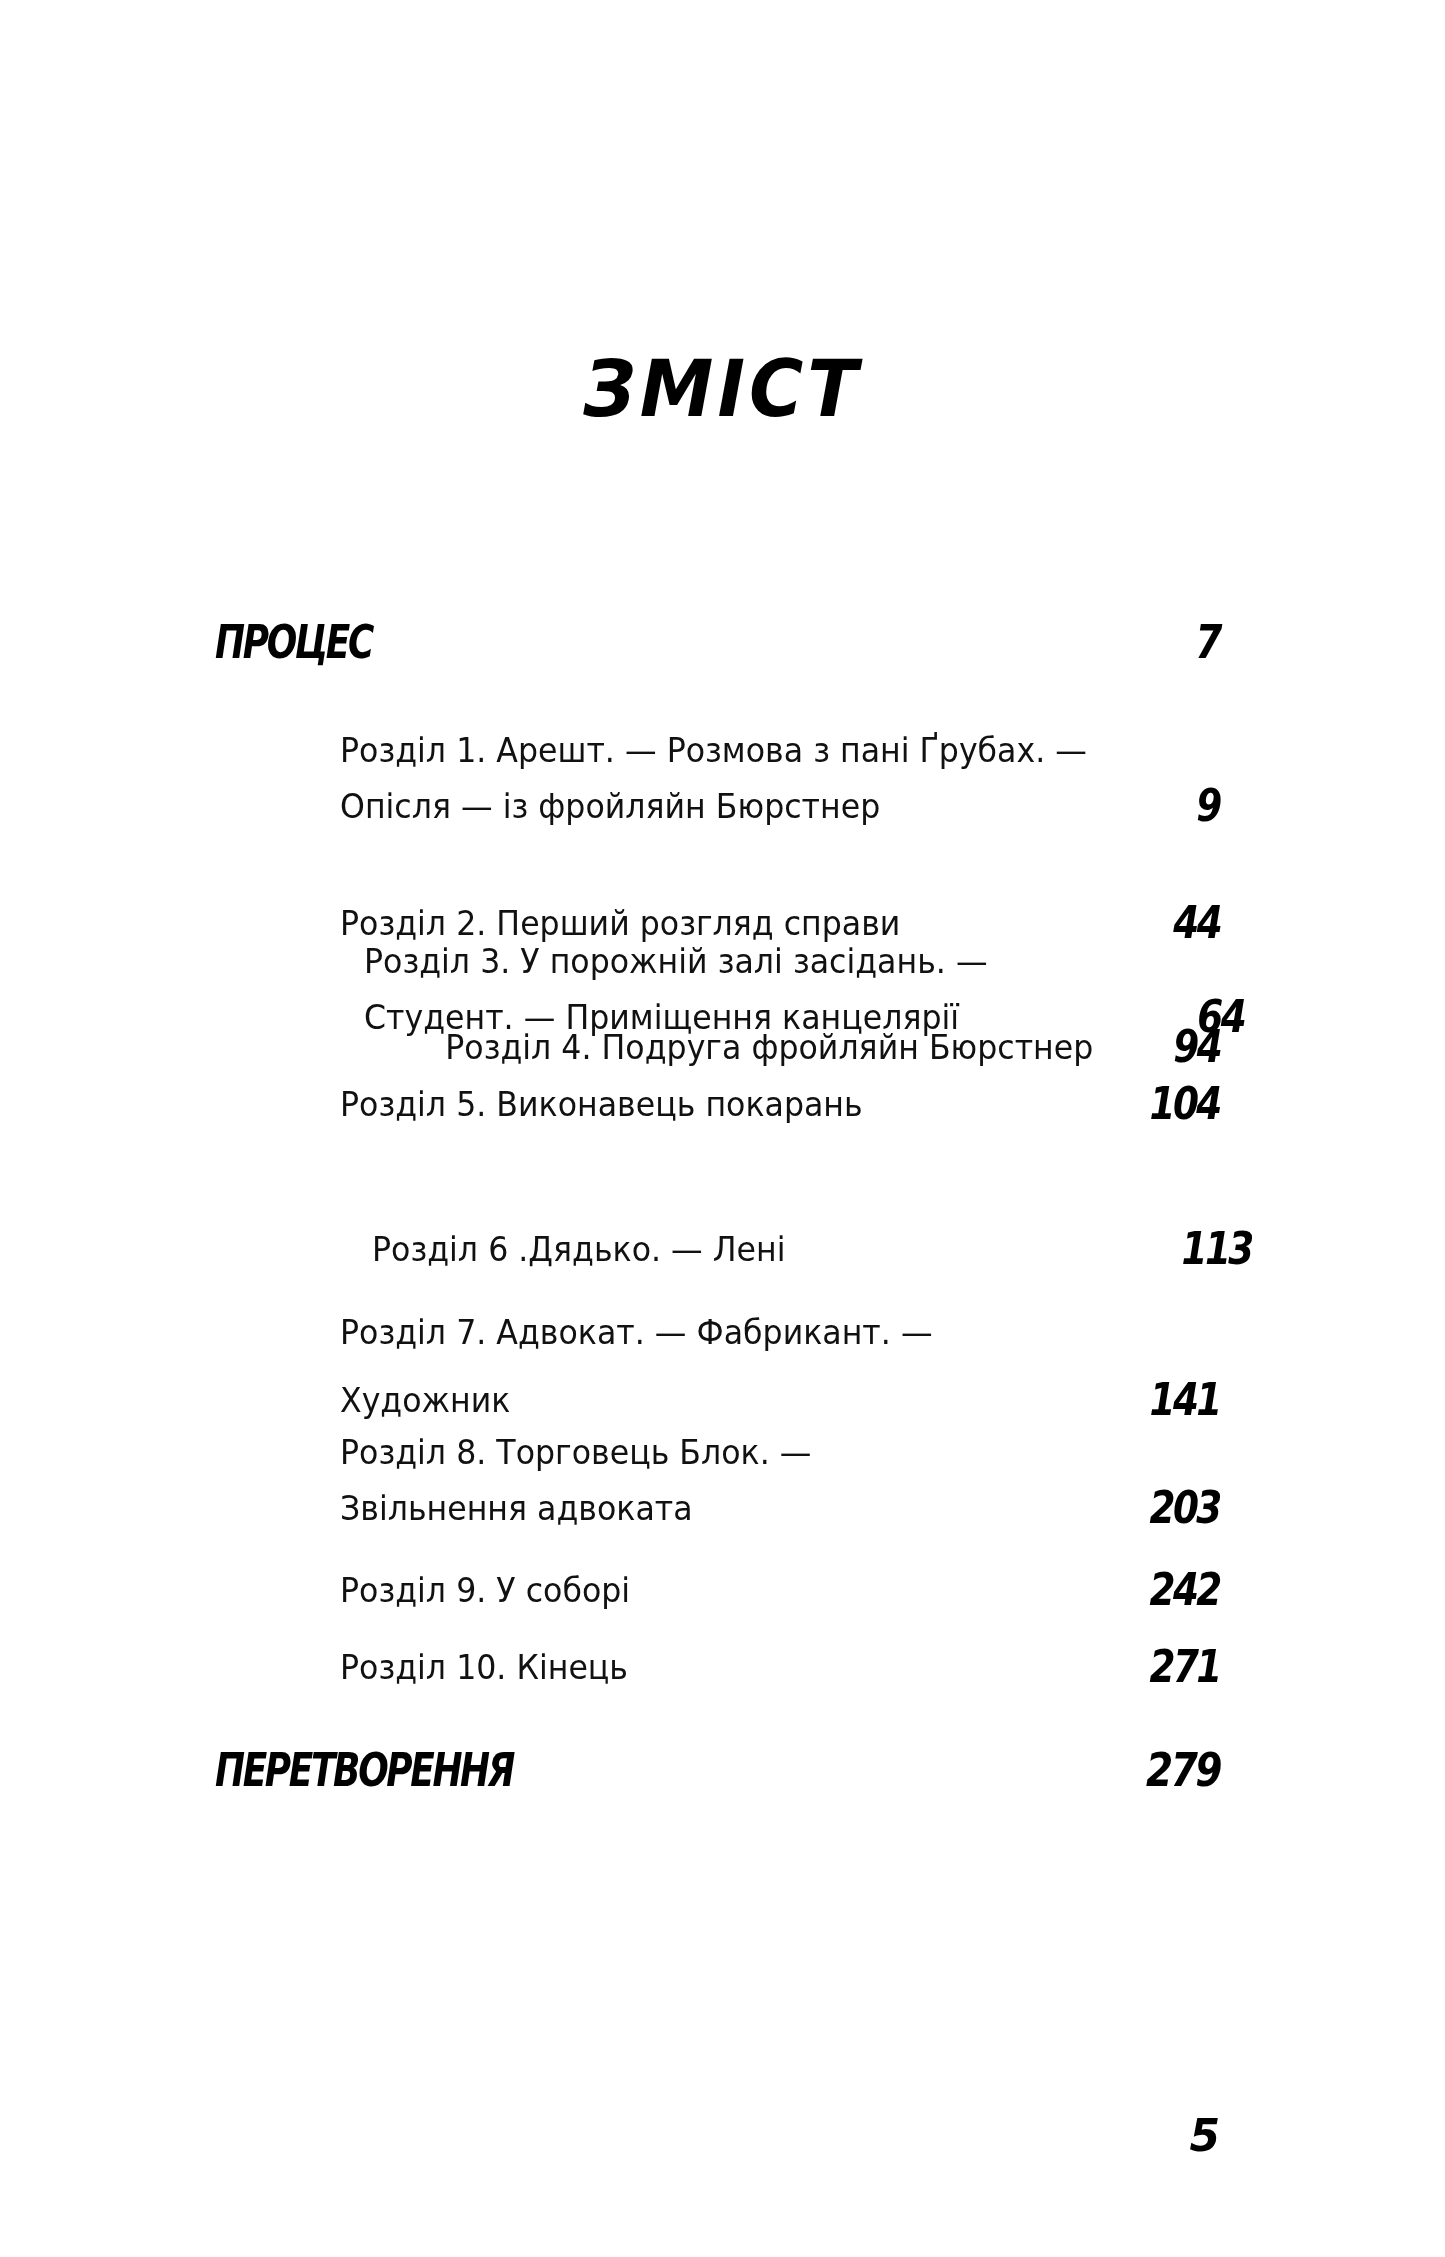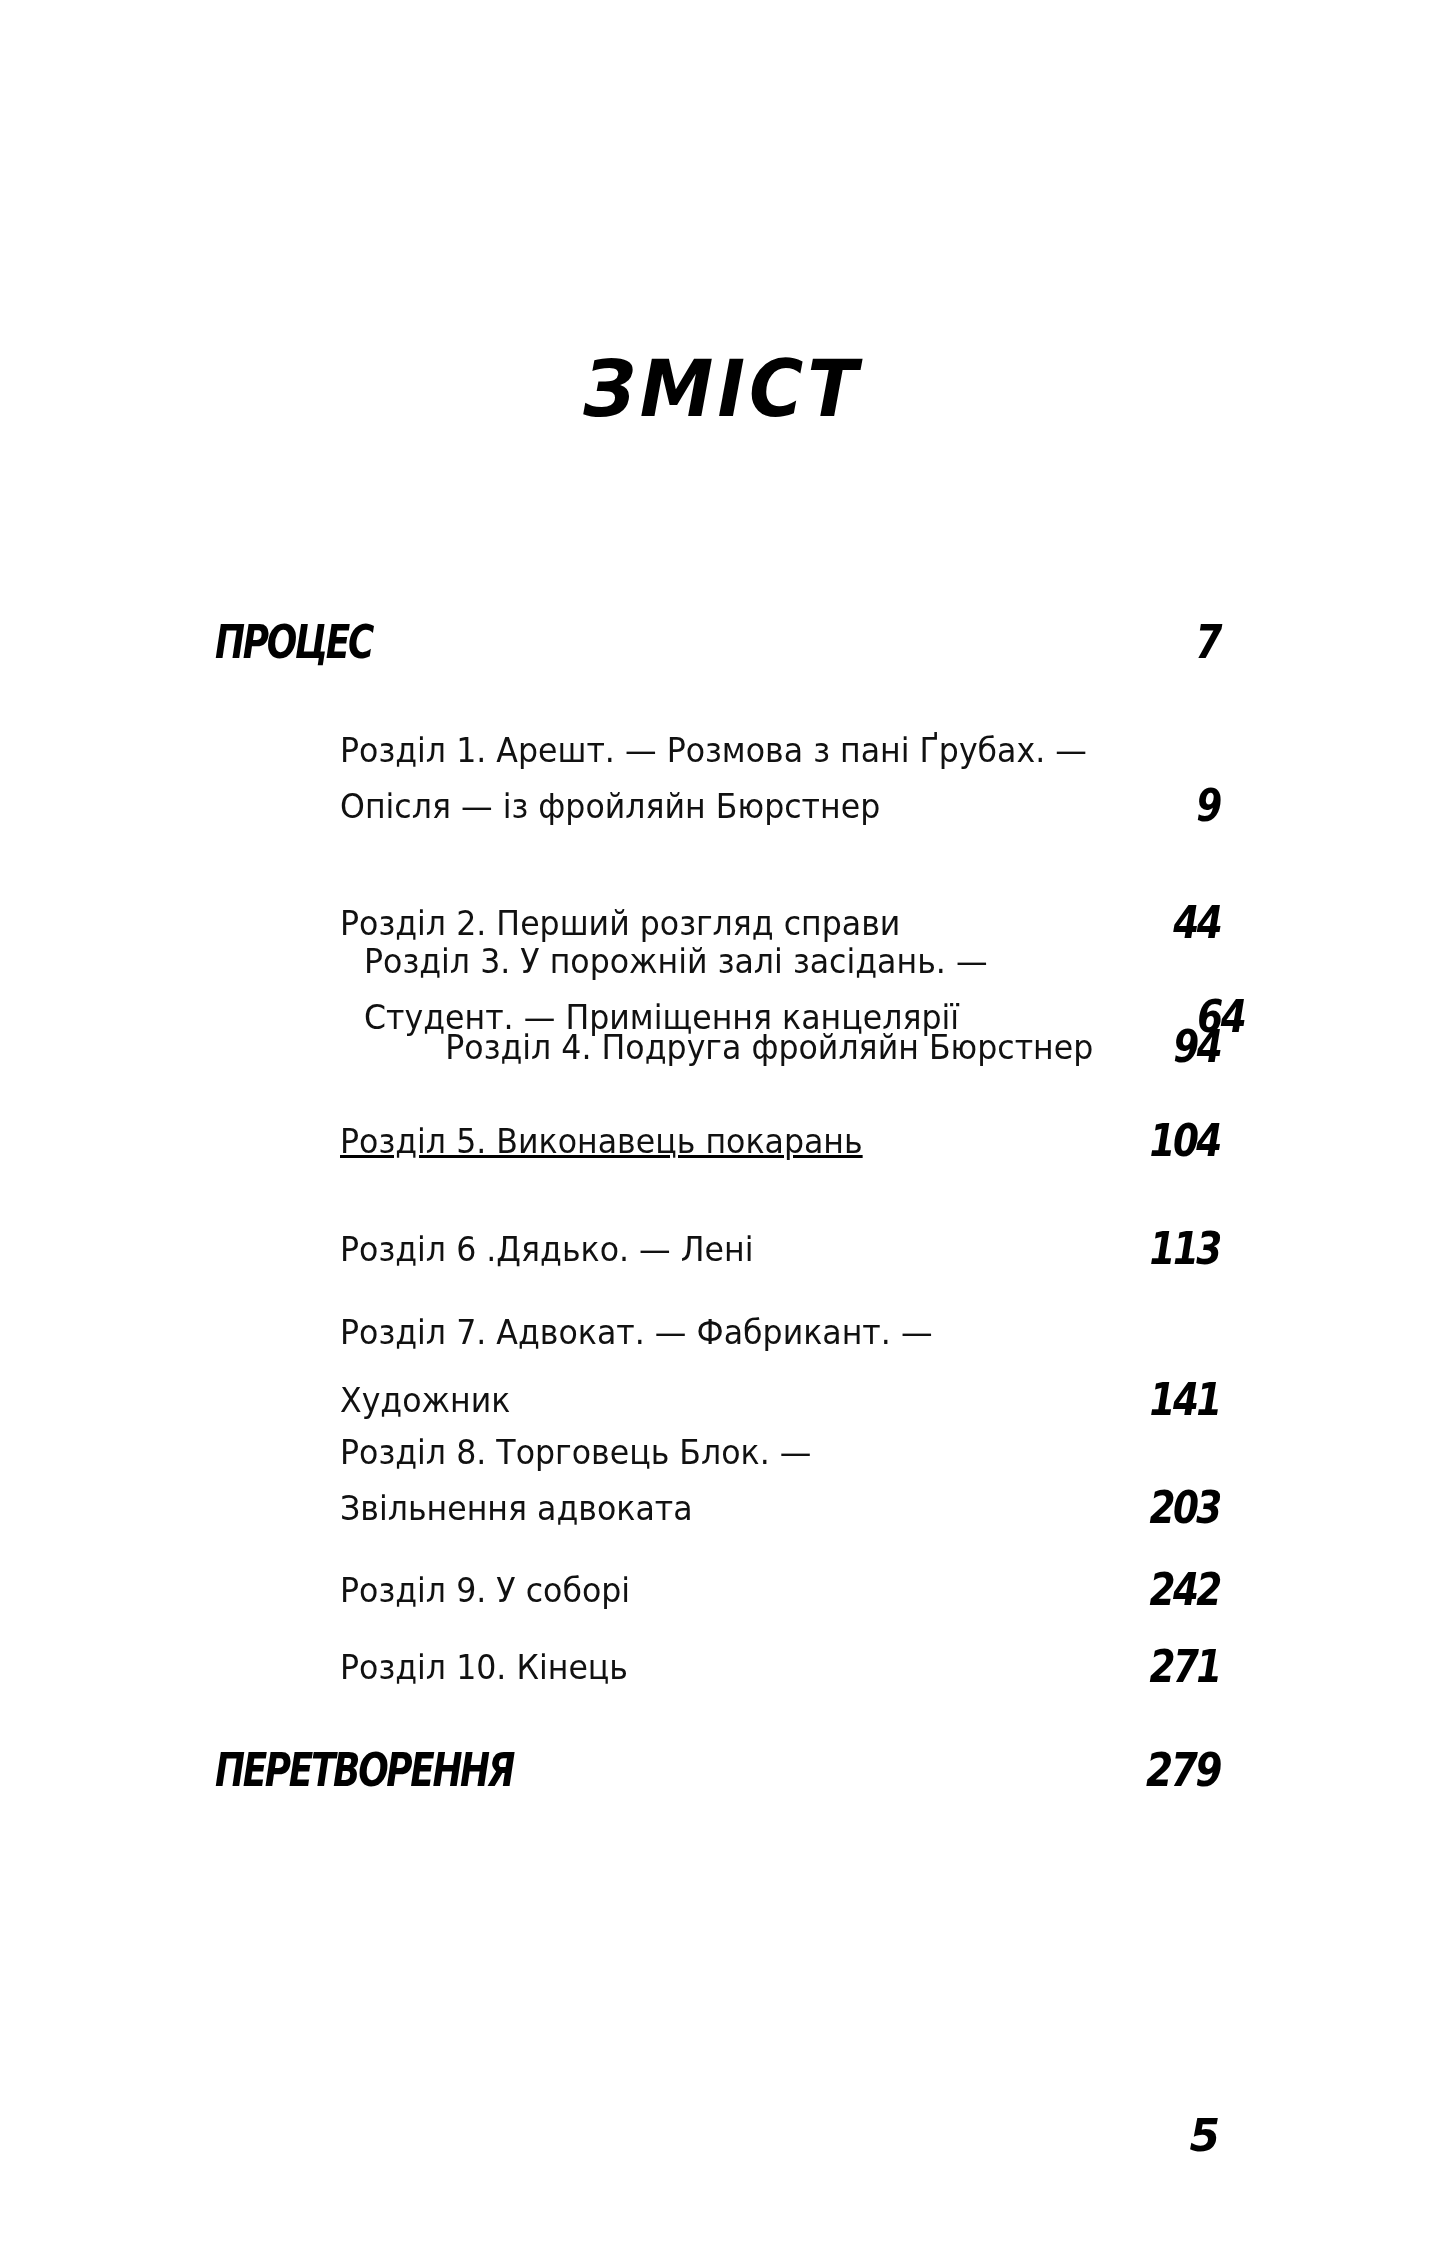--- a/index.html
+++ b/index.html
@@ -128,26 +128,26 @@
   <div class="chapter-title">Розділ 3. У порожній залі засідань. —
 Студент. — Приміщення канцелярії</div>
   <span class="chapter-page">64</span>
 </div>
 
 <div class="chapter" style="top: 1019px; text-align: right;">
   <div class="chapter-title">Розділ 4. Подруга фройляйн Бюрстнер</div>
   <span class="chapter-page">94</span>
 </div>
 
-<div class="chapter" style="top: 1113px; text-decoration: underline;">
+<div class="chapter" style="top: 1076px;">
   <div class="chapter-title">Розділ 5. Виконавець покарань</div>
   <span class="chapter-page">104</span>
 </div>
 
-<div class="chapter" style="top: 1221px;">
+<div class="chapter" style="top: 1221px; margin-left: 32px;">
   <div class="chapter-title">Розділ 6 .Дядько. — Лені</div>
   <span class="chapter-page">113</span>
 </div>
 
 <div class="chapter" style="top: 1298px;">
   <div class="chapter-title" style="line-height: 68px;">Розділ 7. Адвокат. — Фабрикант. —
 Художник</div>
   <span class="chapter-page" style="bottom: 6px;">141</span>
 </div>
 

